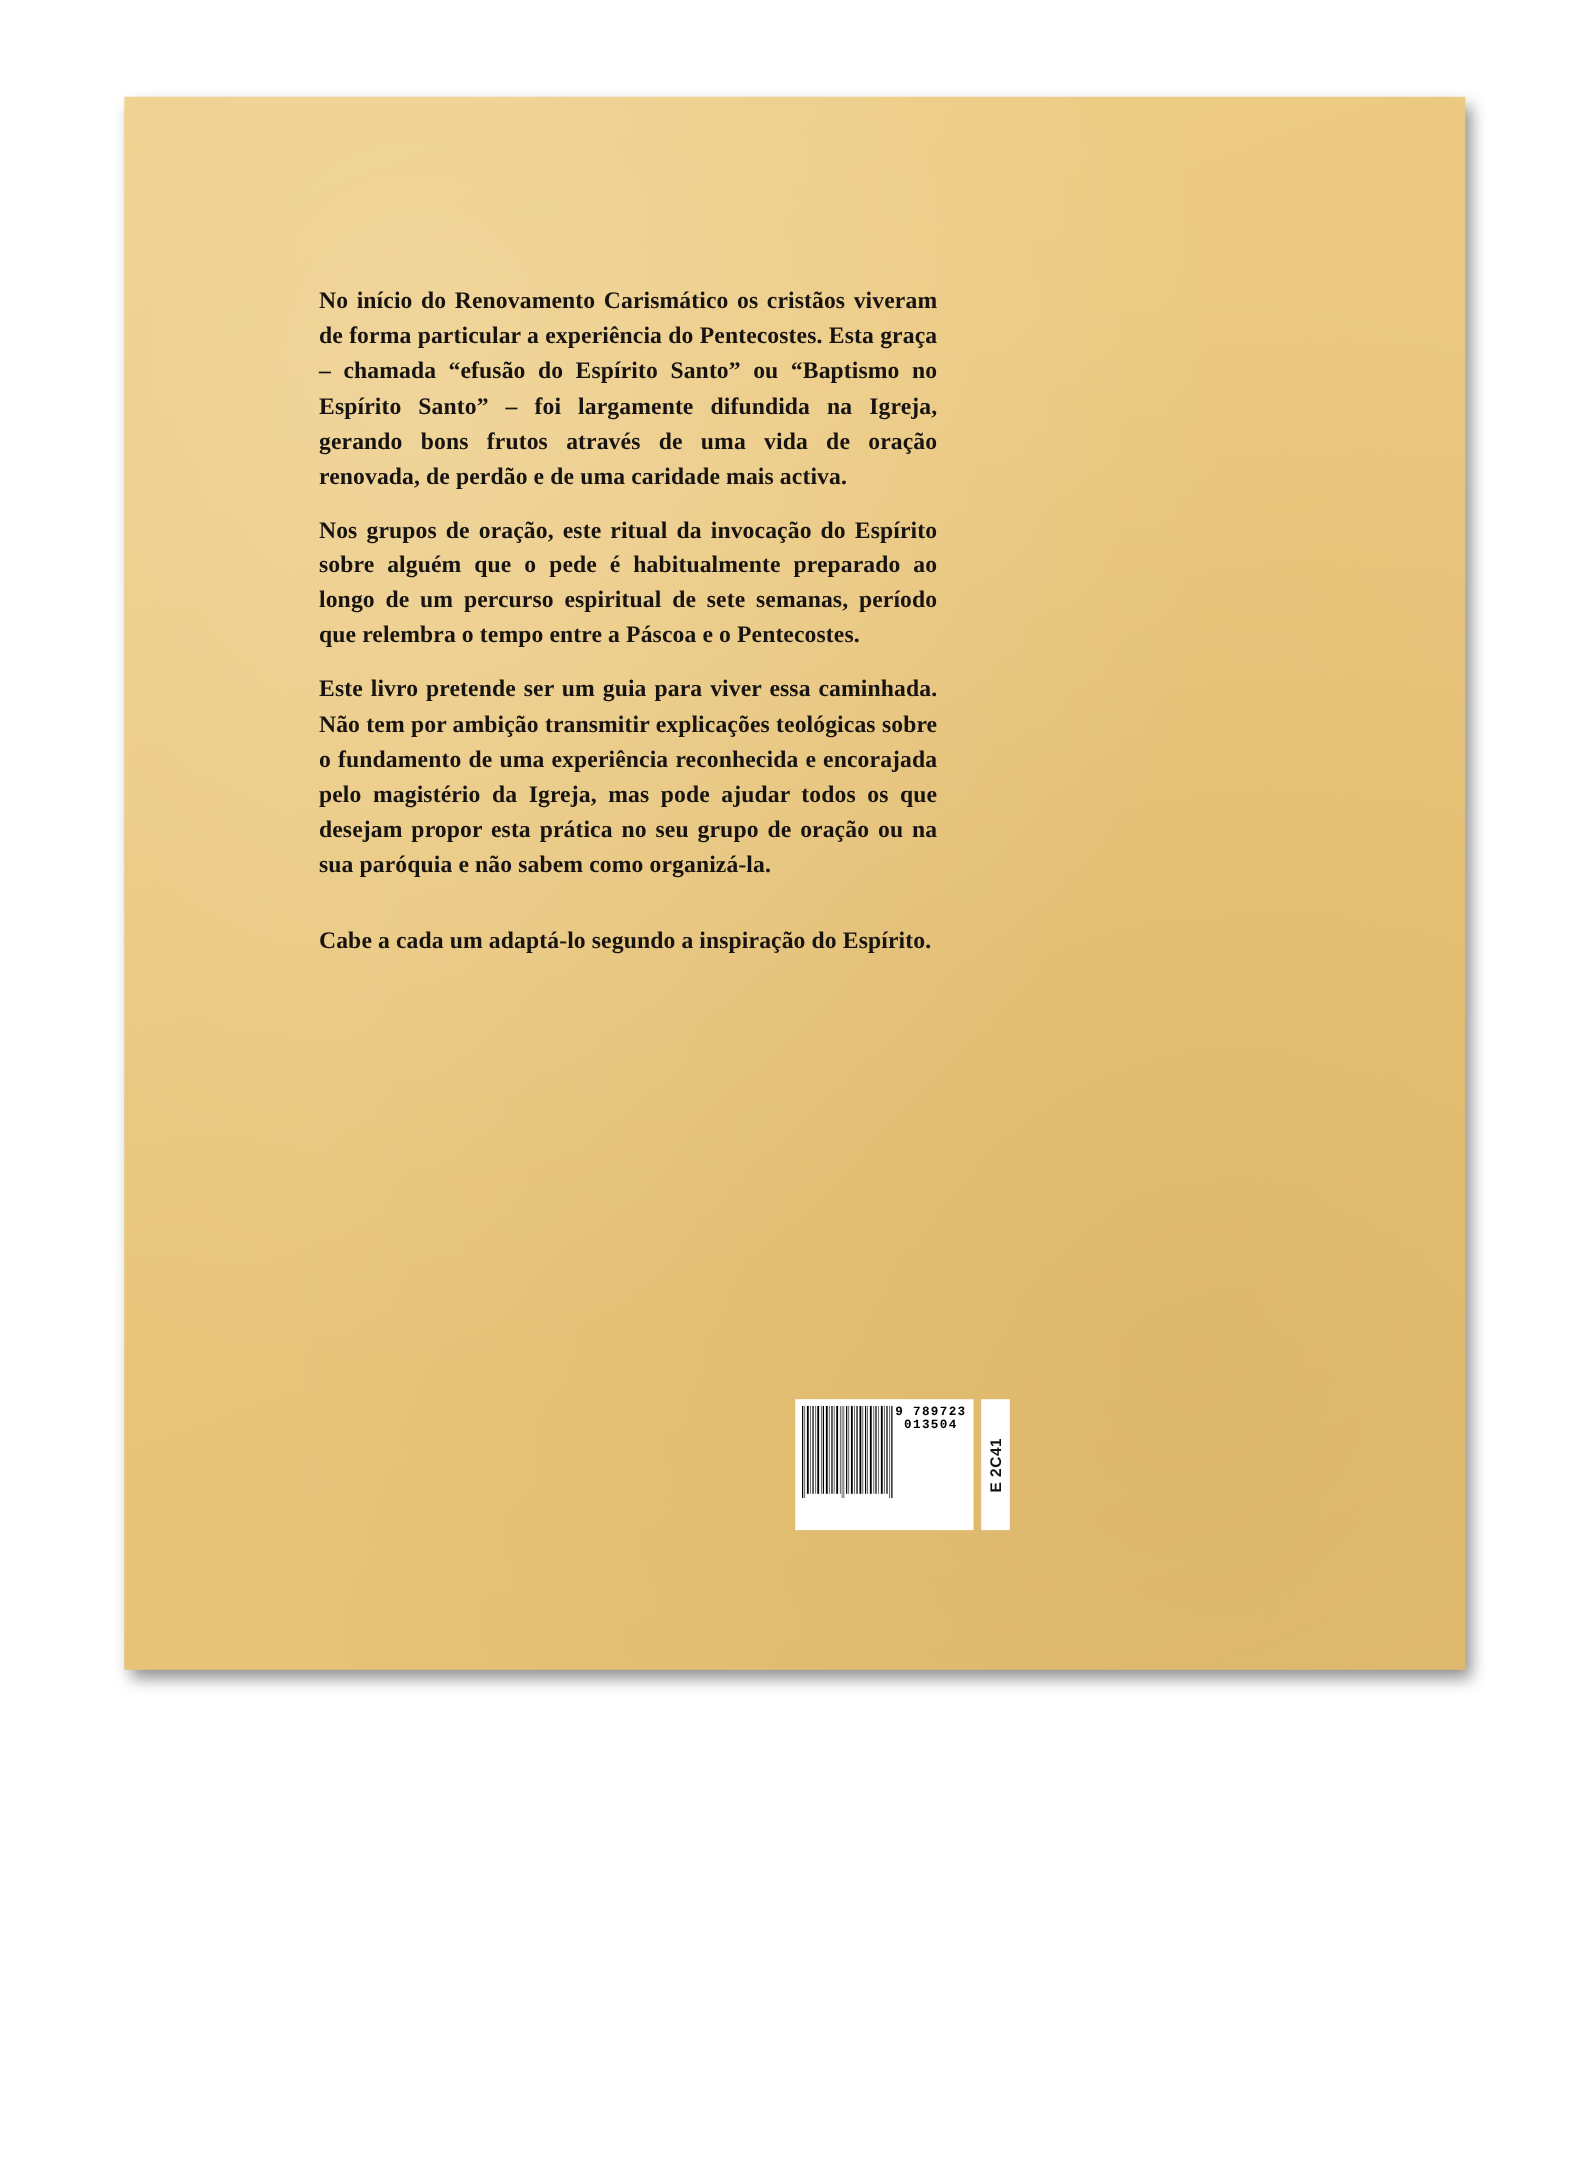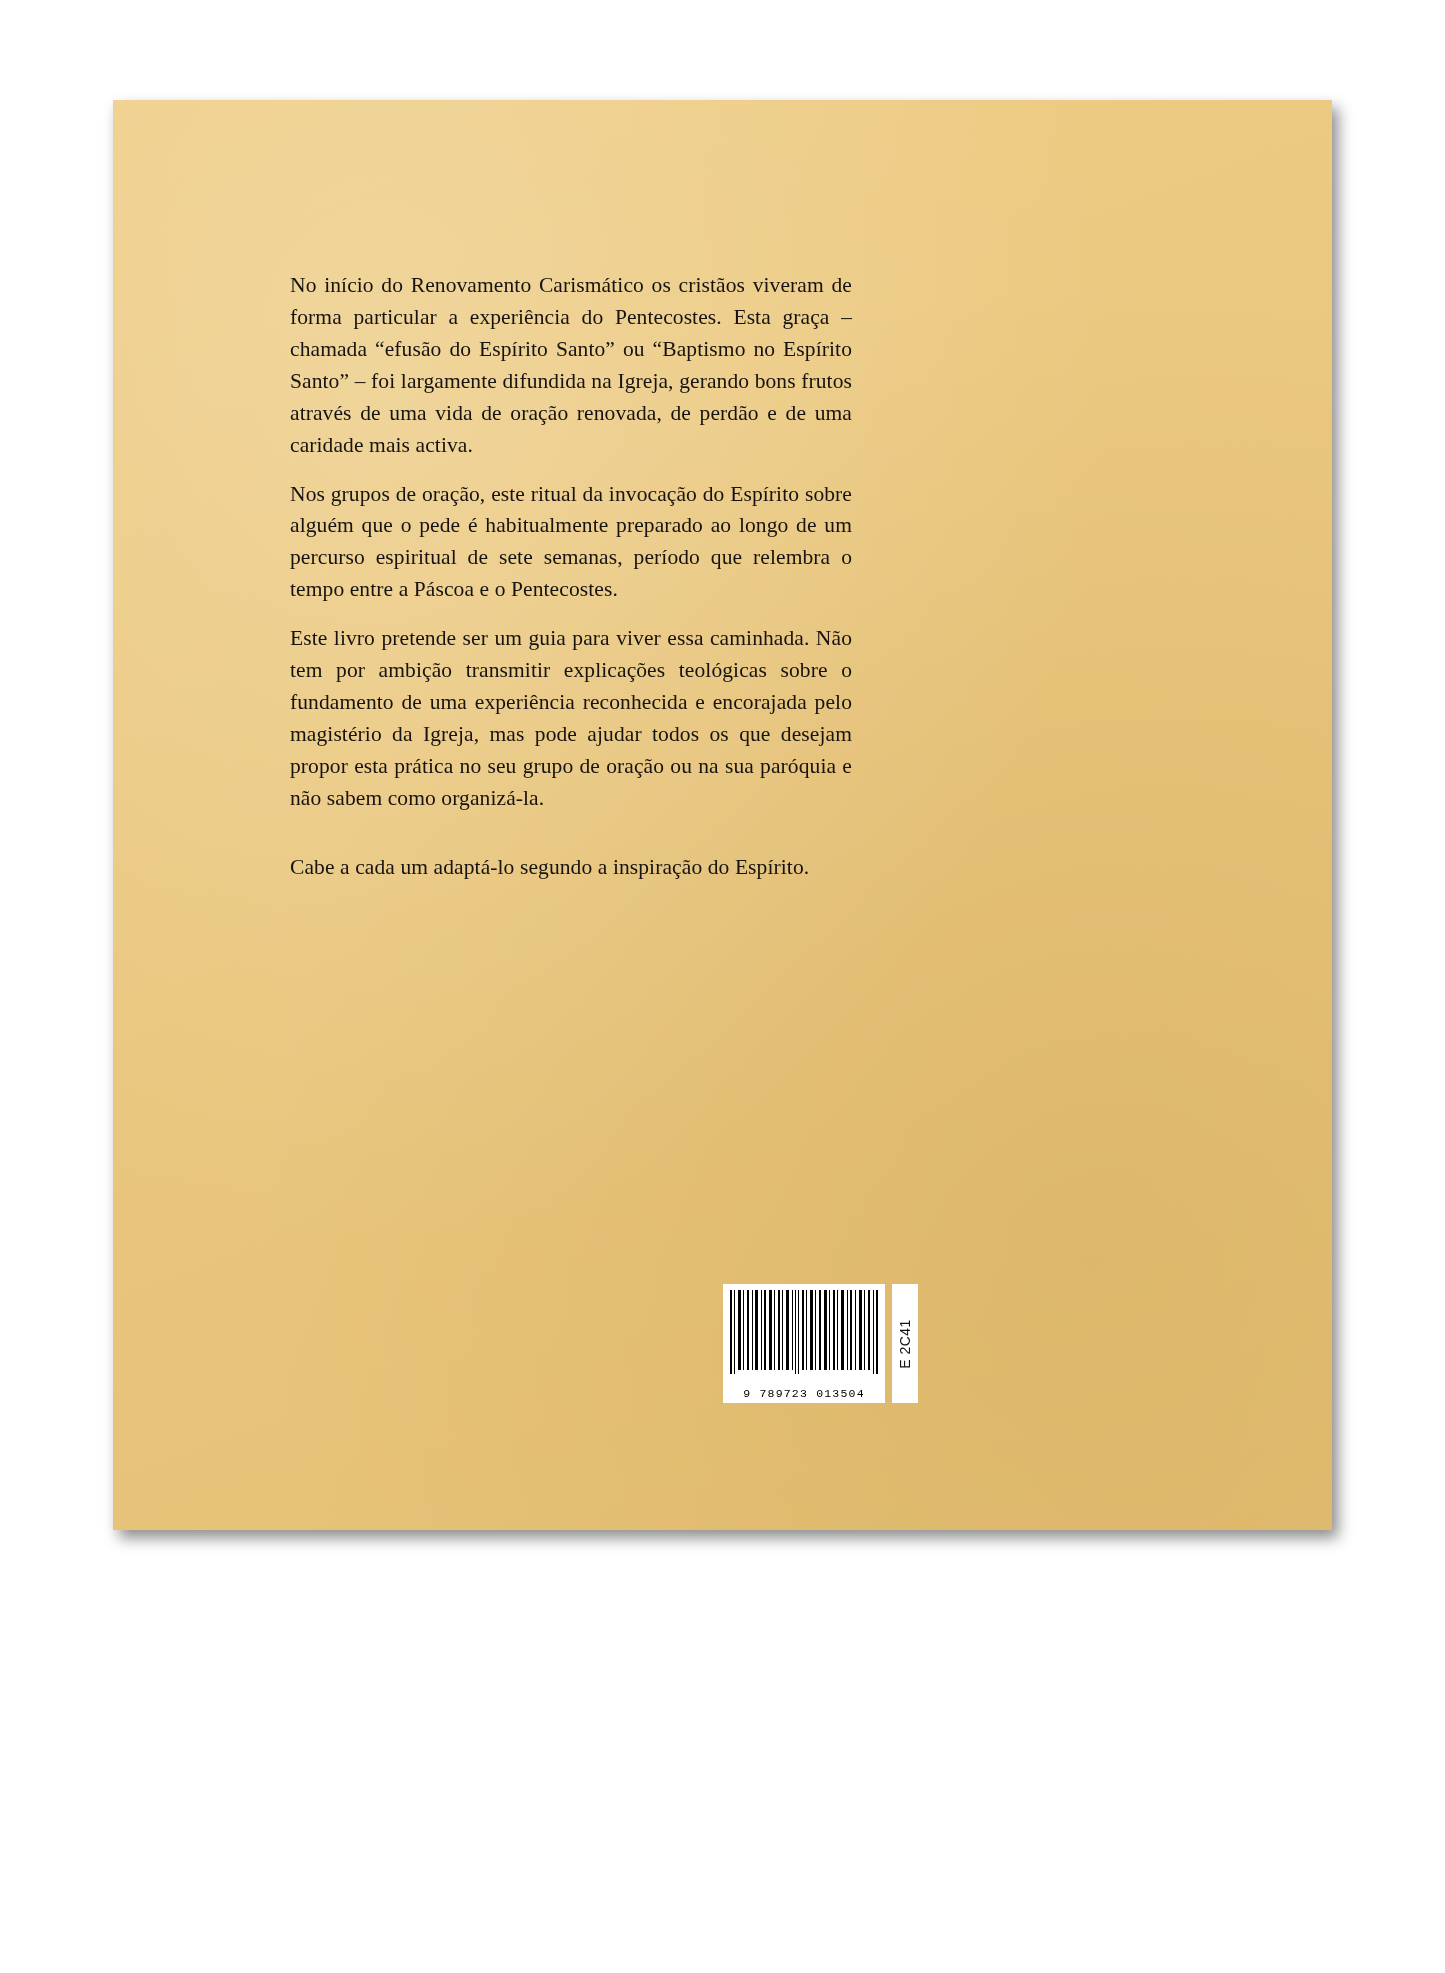--- a/index.html
+++ b/index.html
@@ -19,25 +19,26 @@
   #page-root {
     position: absolute;
     inset: 0;
     background: #ffffff;
   }
 
   
   #book-cover {
     position: absolute;
     left: 113px;
-    top: 100px;
+    top: 88px;
     width: 1219px;
     height: 1430px;
     background: #edc97c;
     box-shadow: 6px 8px 14px rgba(0,0,0,0.45);
+    font-weight: bold;
   }
 
   
   #book-cover::before {
     content: "";
     position: absolute;
     inset: 0;
     background:
       radial-gradient(ellipse at 22% 18%, rgba(255,255,255,0.20), rgba(255,255,255,0) 55%),
       radial-gradient(ellipse at 80% 80%, rgba(160,110,30,0.13), rgba(0,0,0,0) 60%),
@@ -67,21 +68,20 @@
 
   
   #barcode-block {
     position: absolute;
     left: 610px;
     top: 1184px;
     width: 162px;
     height: 119px;
     background: #ffffff;
     display: flex;
-    flex-direction: column;
     justify-content: space-between;
     padding: 6px 5px 3px 5px;
     box-sizing: border-box;
   }
   #barcode-bars {
     height: 84px;
     width: 100%;
     display: block;
   }
   #barcode-number {

